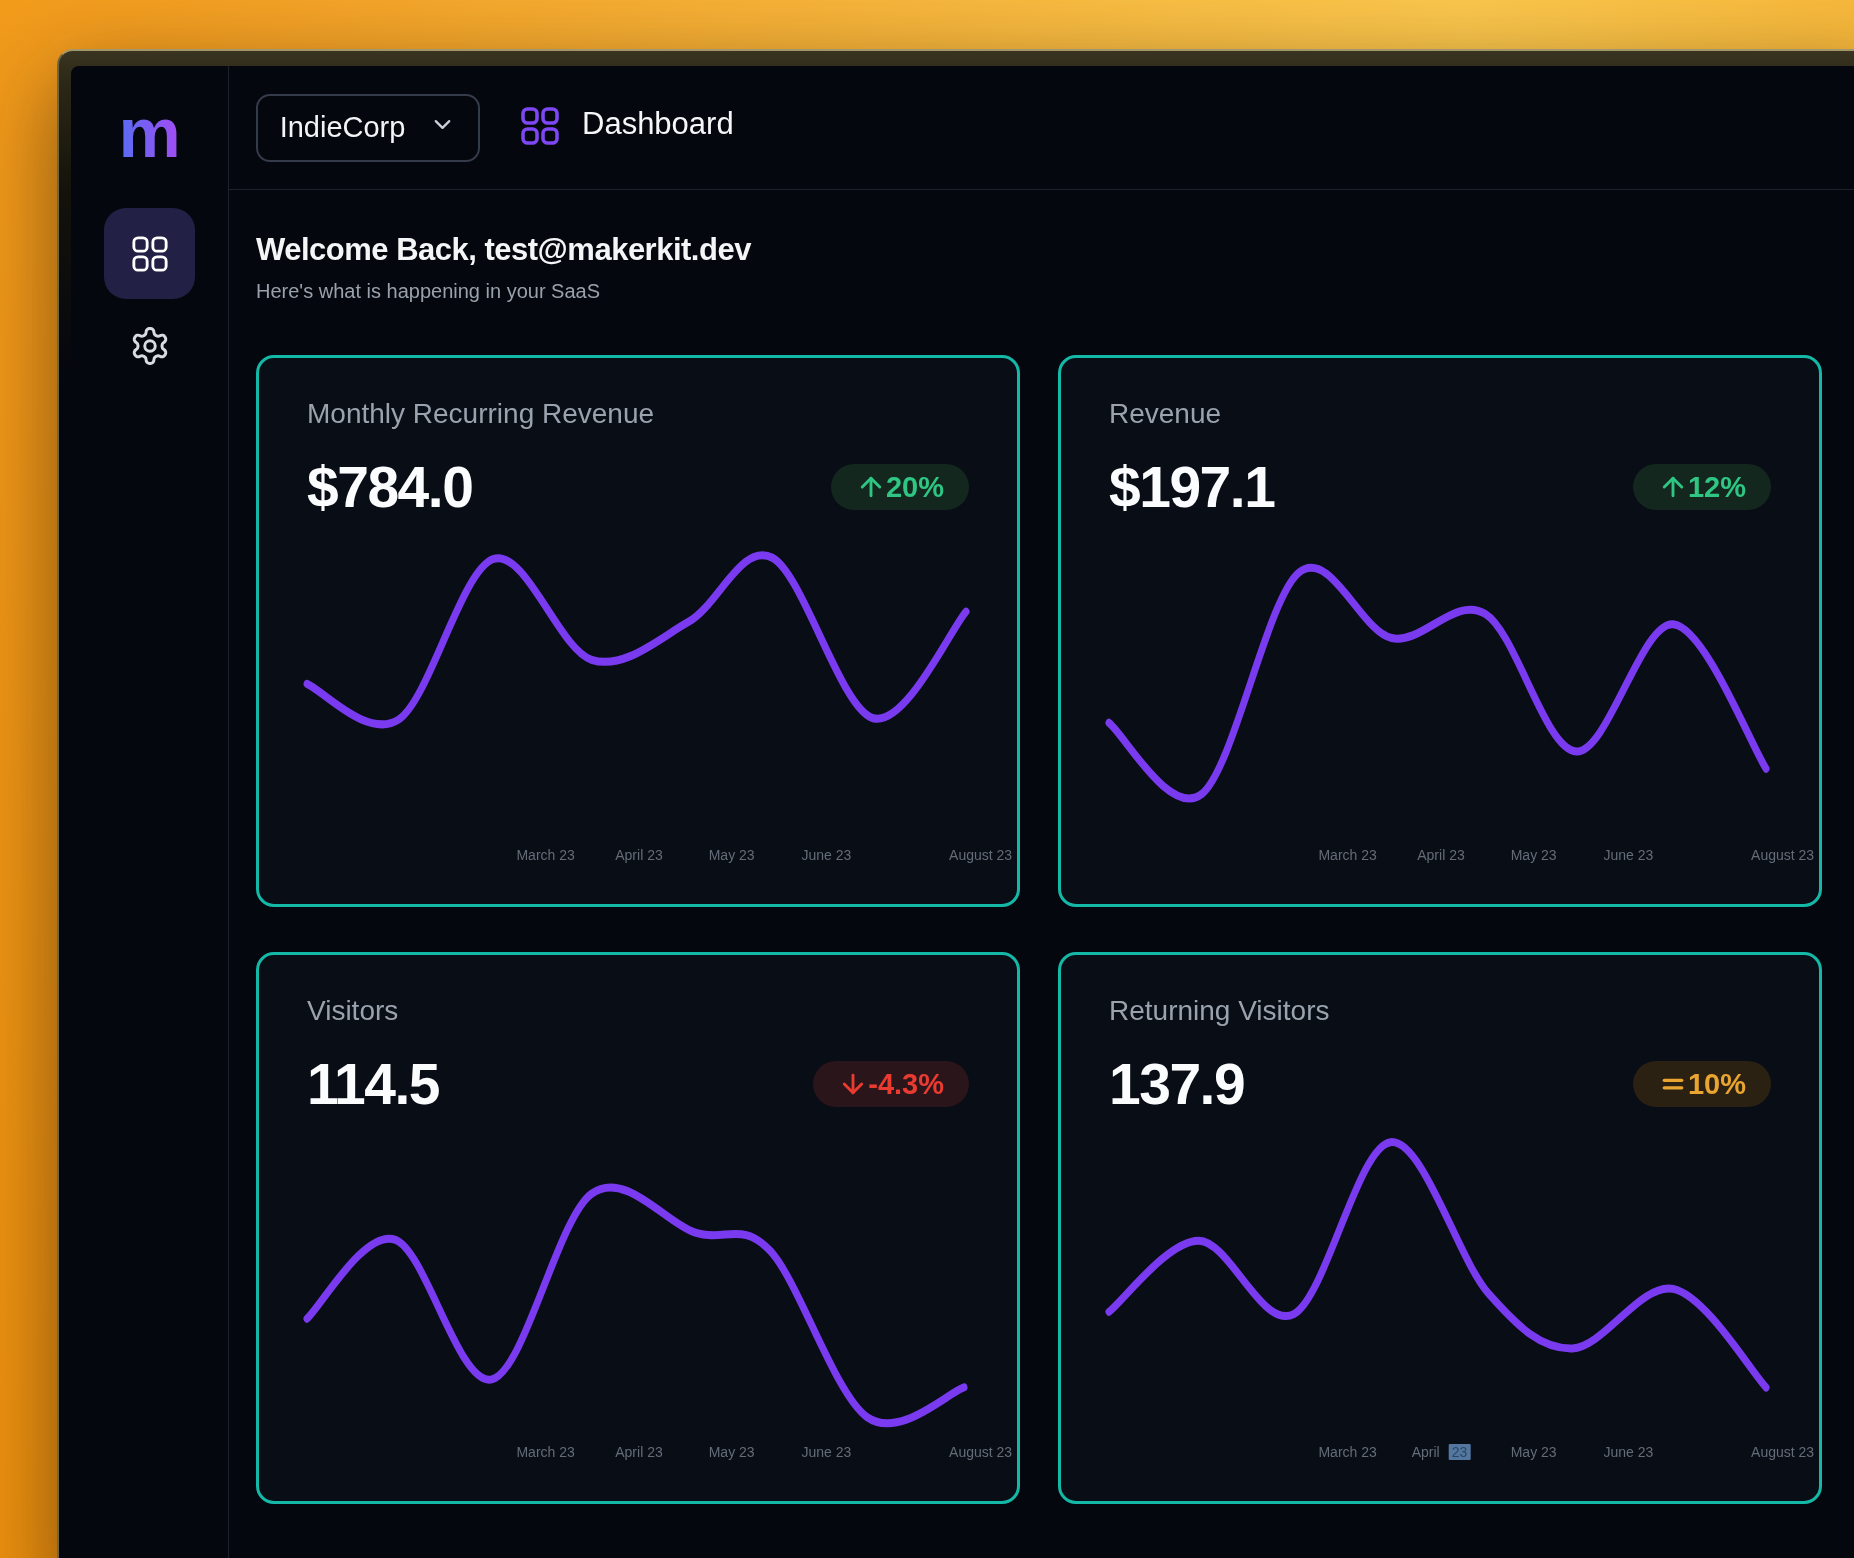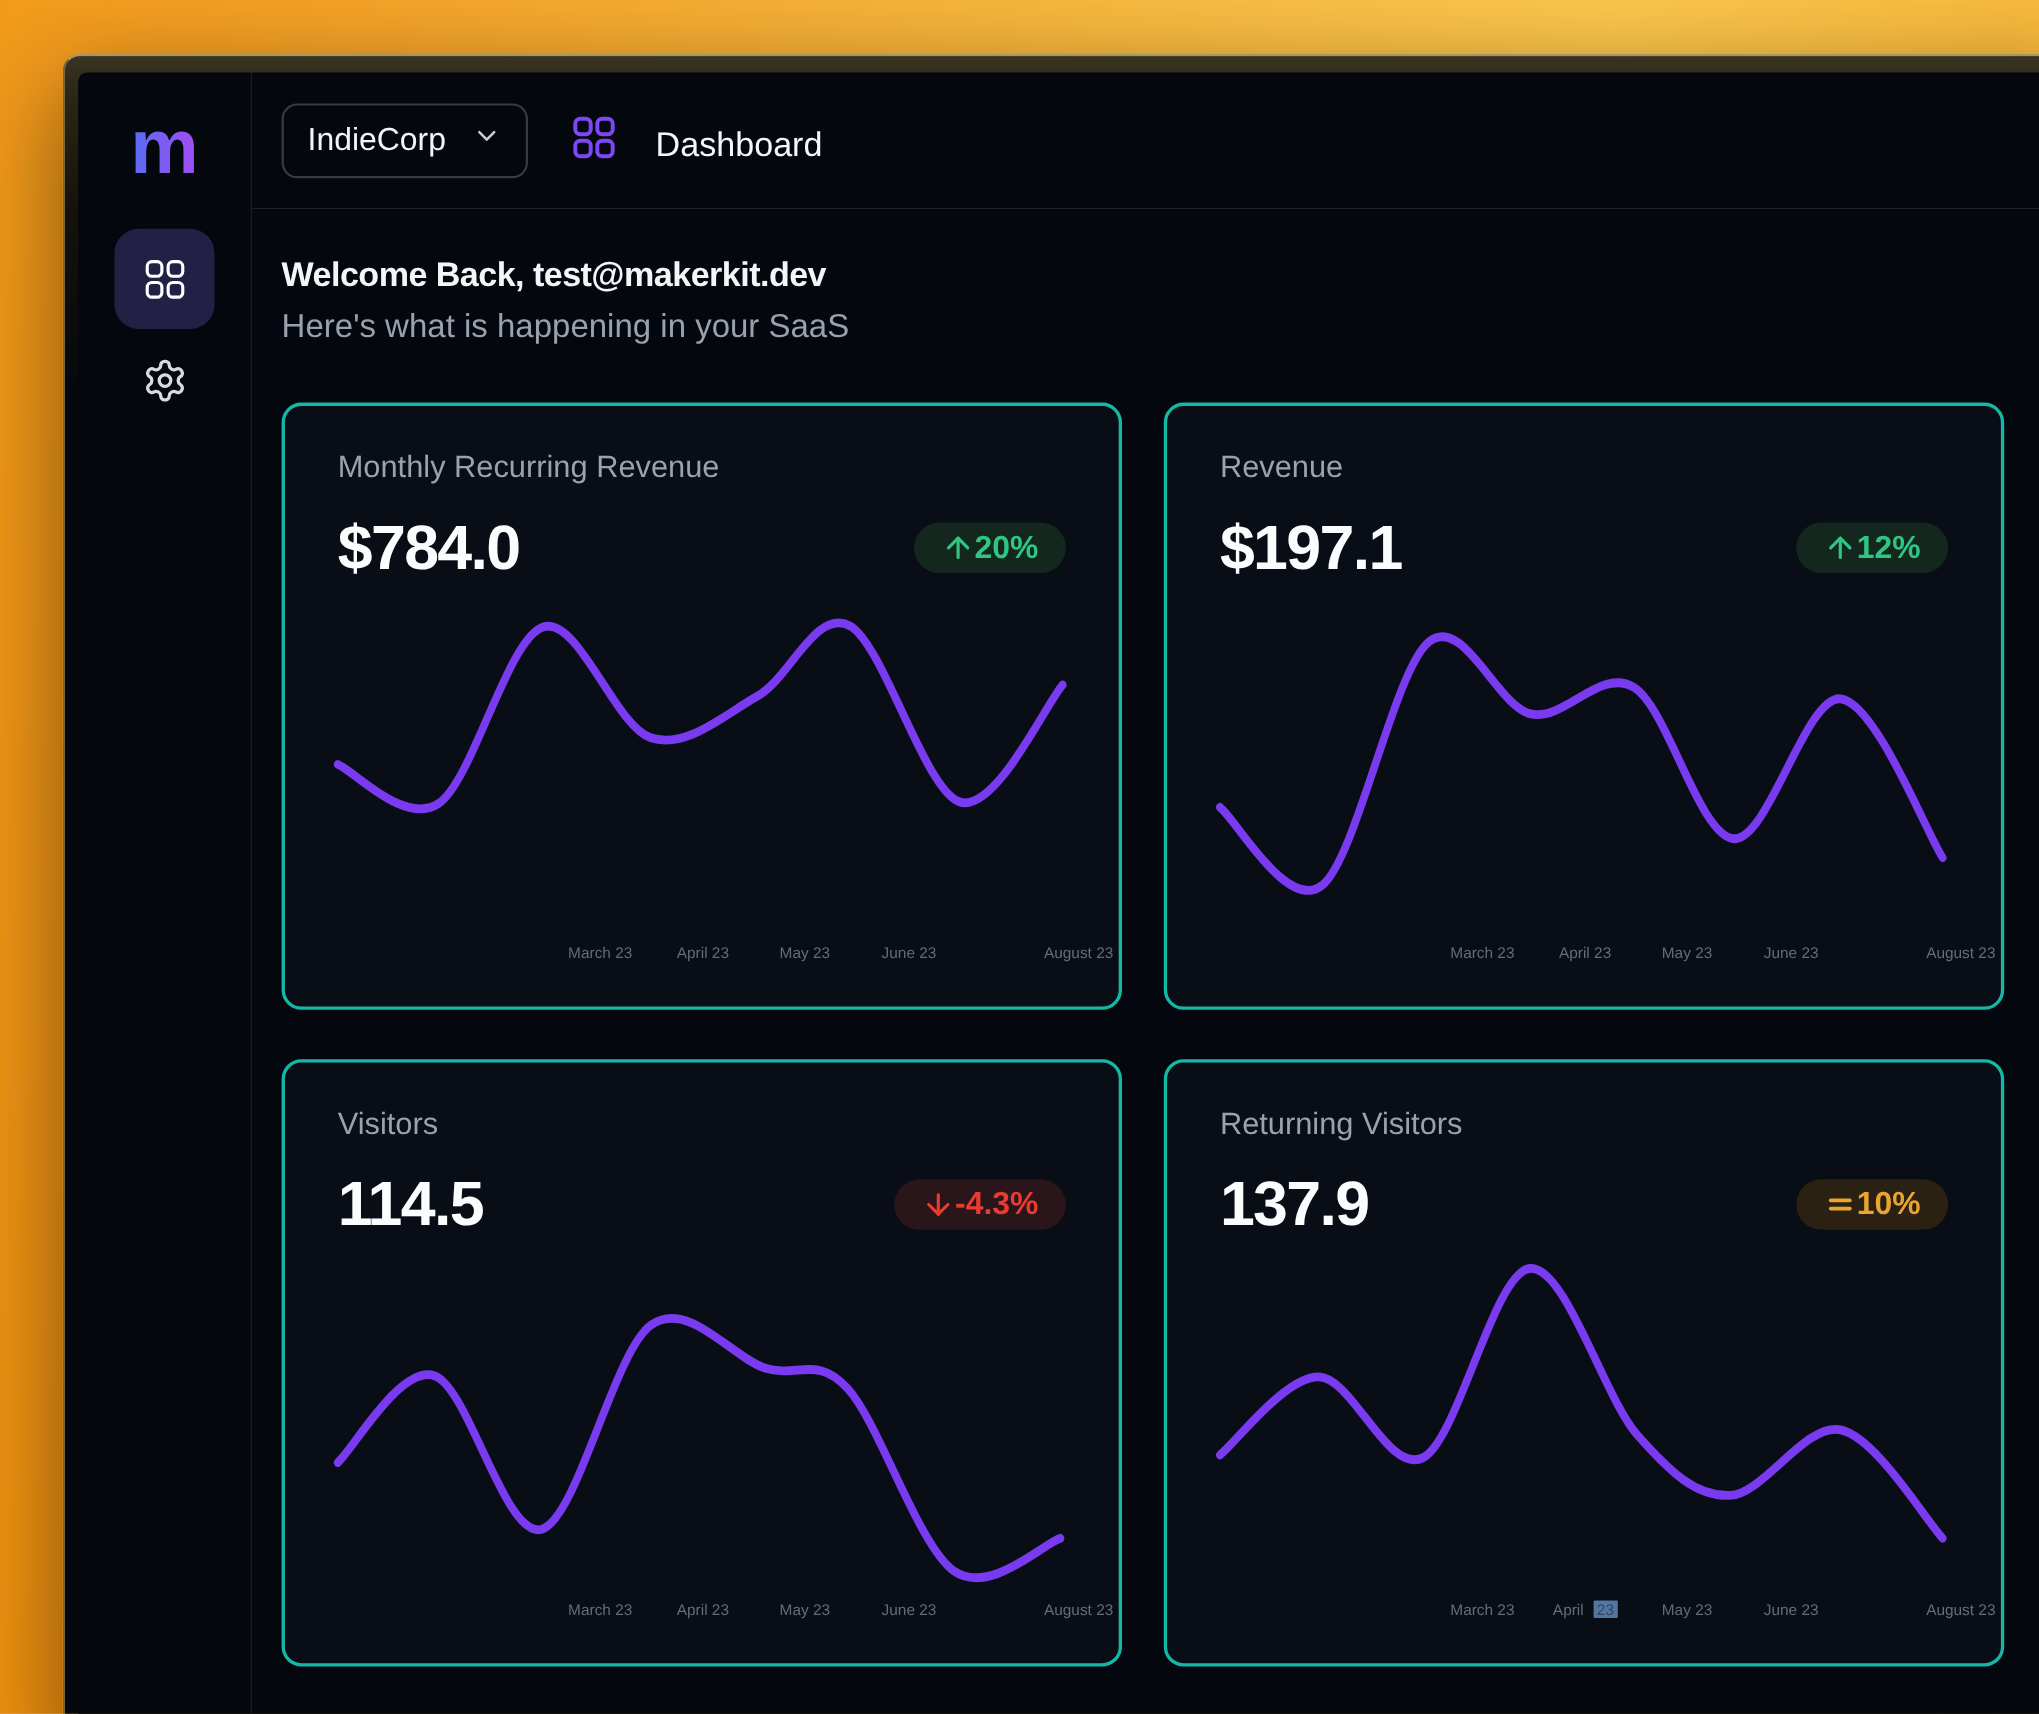--- a/index.html
+++ b/index.html
@@ -54,26 +54,26 @@
     display:flex; align-items:center;
     padding-left:27px; gap:40px;
   }
   .org-switcher {
     width:224px; height:68px;
     background:transparent; border:2px solid #343B49; border-radius:14px;
     color:#F2F4F6; font-size:29px; font-family:inherit;
     display:flex; align-items:center; justify-content:center; gap:24px;
     cursor:pointer;
   }
-  .breadcrumb { display:flex; align-items:flex-end; gap:36px; }
+  .breadcrumb { display:flex; align-items:flex-start; gap:22px; }
   .breadcrumb-label { color:#F5F6F8; font-size:31px; }
 
   .content { padding:42px 72px 0 27px; flex:1; display:flex; flex-direction:column; }
   .welcome-title { color:#F4F5F7; font-size:31px; font-weight:700; letter-spacing:-.5px; }
-  .welcome-subtitle { color:#98A1AC; font-size:30px; margin-top:12px; }
+  .welcome-subtitle { color:#98A1AC; font-size:20px; margin-top:12px; }
 
   
   .cards {
     margin-top:52px;
     display:grid; grid-template-columns:1fr 1fr;
     column-gap:38px; row-gap:45px;
   }
   .card {
     height:552px;
     background:#090D16;

